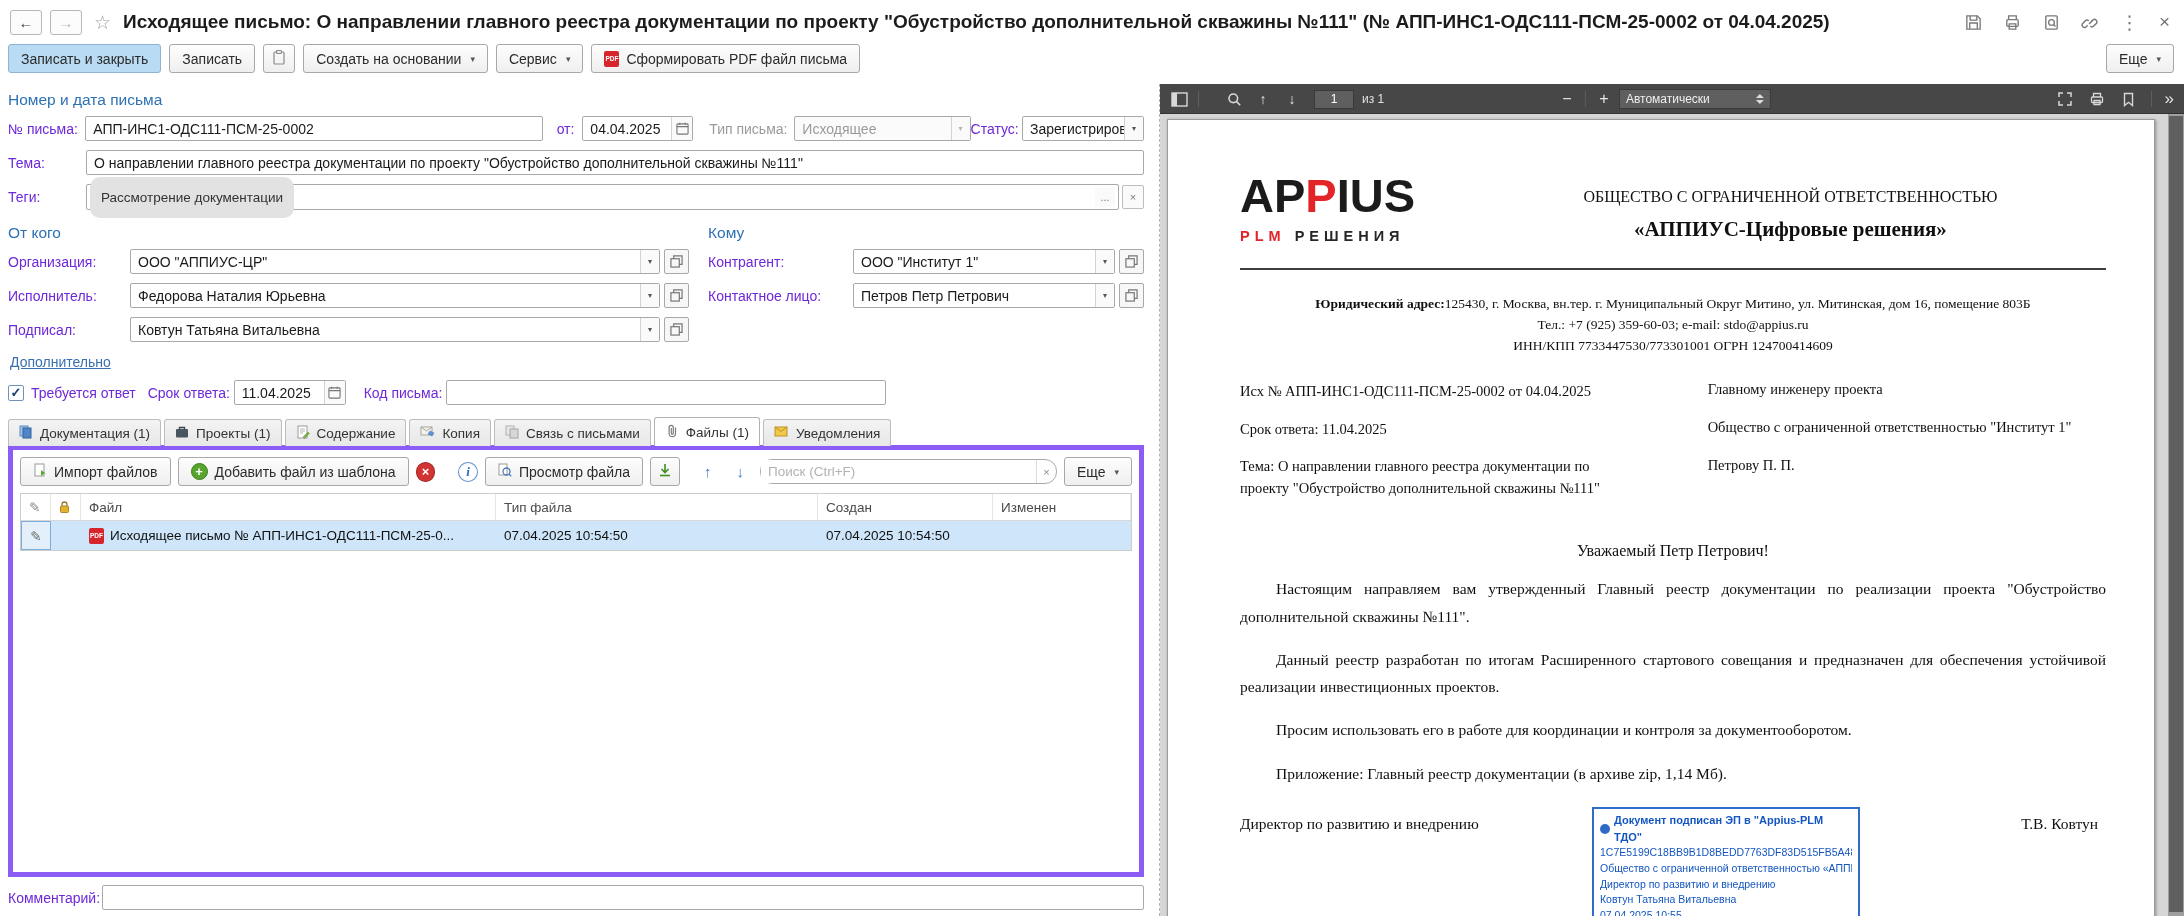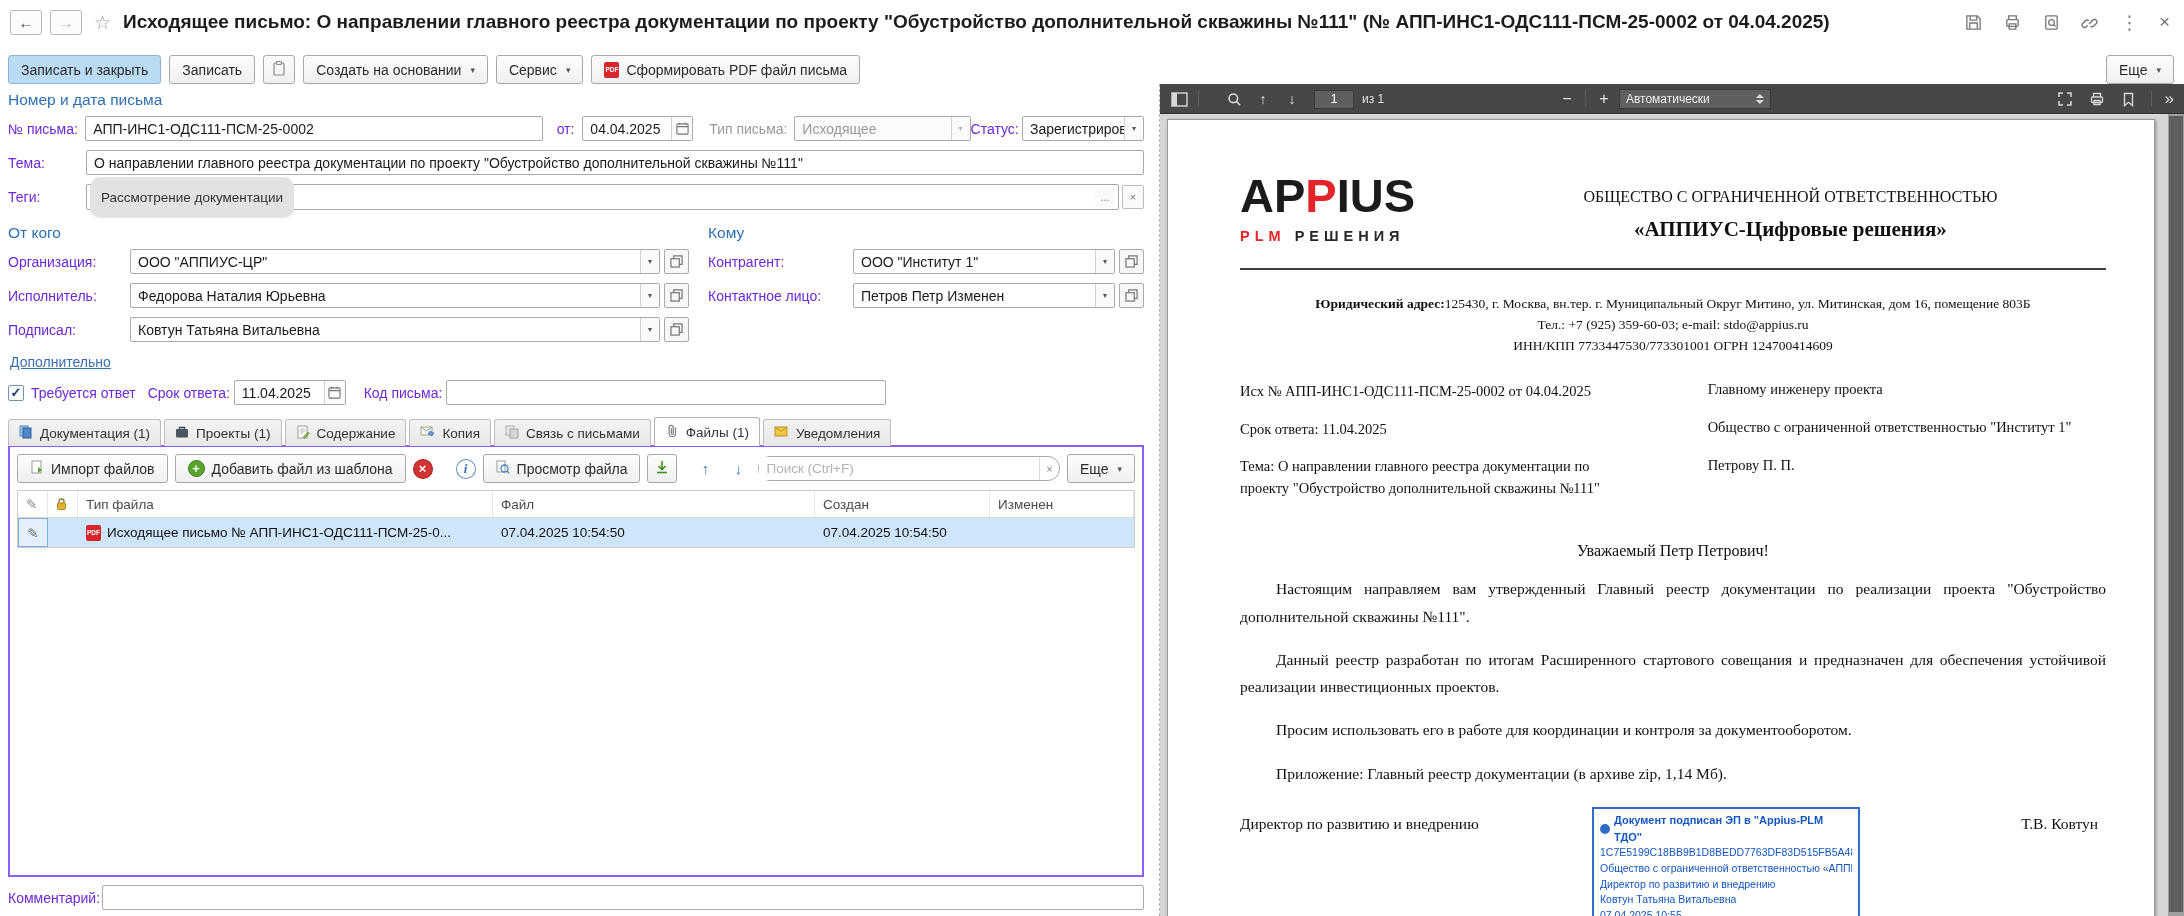--- a/index.html
+++ b/index.html
@@ -13,21 +13,21 @@
             display:flex; align-items:center; justify-content:center; font-size:15px; color:#444; }
   .navbtn.disabled { color:#b9b9b9; }
   .star { font-size:19px; color:#9a9a9a; margin:0 4px; }
   .wtitle { font-size:19px; font-weight:bold; color:#1c1c1c; white-space:nowrap; overflow:hidden; flex:1; }
   .witicons { display:flex; align-items:center; gap:20px; color:#777; }
   .witicons svg { display:block; }
   .dots { font-size:19px; color:#777; letter-spacing:0; }
   .wclose { font-size:19px; color:#777; }
 
   
-  .cmdrow { height:40px; display:flex; align-items:flex-end; gap:8px; padding:0 10px 0 8px; position:relative; }
+  .cmdrow { height:40px; display:flex; align-items:flex-start; gap:8px; padding:0 10px 0 8px; position:relative; }
   .btn { height:29px; border:1px solid #a8a8a8; border-radius:3px; background:linear-gradient(#fdfdfd,#efefef);
          padding:0 12px; font-size:14px; color:#2b2b2b; display:inline-flex; align-items:center; gap:7px; white-space:nowrap; }
   .btn .arr { font-size:9px; color:#555; margin-left:2px; }
   .btn.primary { background:#b9dbf4; border-color:#8db4d4; }
   .btn.iconbtn { padding:0 7px; }
   .cmd-more { position:absolute; right:10px; }
 
   
   .main { position:absolute; top:84px; left:0; right:0; bottom:0; display:flex; }
   .form-panel { width:1152px; padding:2px 8px 6px 8px; display:flex; flex-direction:column; background:#fff; }
@@ -65,21 +65,21 @@
   .addlink { color:#3a6fb0; text-decoration:underline; font-size:14px; margin:3px 0 10px 2px; align-self:flex-start; }
   .chk { width:16px; height:16px; border:1px solid #6e94bb; background:#fff; display:flex; align-items:center; justify-content:center;
          color:#173f77; font-size:13px; font-weight:bold; border-radius:2px; }
 
   
   .tabs { display:flex; align-items:flex-end; margin-top:2px; position:relative; z-index:2; }
   .tab { height:27px; background:linear-gradient(#f4f4f4,#e7e7e7); border:1px solid #bdbdbd; border-bottom:none;
          border-radius:3px 3px 0 0; margin-right:3px; padding:0 10px; display:flex; align-items:center; gap:7px;
          font-size:13.5px; color:#333; position:relative; top:1px; }
   .tab.active { background:#fff; height:29px; border-color:#b3b3b3; }
-  .tabpanel { border:2px solid #8b5cf6; background:#fff; flex:1; display:flex; flex-direction:column; padding:7px 7px 0 7px; margin-bottom:8px; }
+  .tabpanel { border:5px solid #8b5cf6; background:#fff; flex:1; display:flex; flex-direction:column; padding:7px 7px 0 7px; margin-bottom:8px; }
 
   .filebar { display:flex; align-items:center; gap:7px; margin-bottom:7px; }
   .ball { width:20px; height:20px; border-radius:50%; color:#fff; display:flex; align-items:center; justify-content:center;
           font-size:13px; font-weight:bold; }
   .ball.red { background:#d23333; border:1px solid #a82424; }
   .ball.blue { background:#fff; border:1px solid #5f8fd0; color:#2f6bc0; font-style:italic; font-family:"Liberation Serif",serif; }
   .searchwrap { margin-left:auto; width:302px; display:flex; border:1px solid #a9a9a9; border-radius:12px; height:25px; }
   .searchwrap input { flex:1; border:none; outline:none; font-size:13.5px; padding:0 7px; font-family:"Liberation Sans",sans-serif; }
   .searchwrap input::placeholder { color:#b3b3b3; }
   .searchclear { width:20px; display:flex; align-items:center; justify-content:center; color:#888; font-size:11px; border-left:1px solid #ddd; }
@@ -335,21 +335,21 @@
             <span class="sqbtn">
                 <svg width="13" height="13" viewBox="0 0 14 14" fill="none" stroke="#777" stroke-width="1.3">
                   <rect x="1" y="4" width="9" height="9"></rect>
                   <path d="M4 4V1h9v9h-3"></path>
                 </svg>
               </span>
           </div>
           <div class="frow">
             <label class="f lab-r">Контактное лицо:</label>
             <div class="combo" style="flex:1">
-              <span class="val">Петров Петр Изменен</span>
+              <span class="val">Петров Петр Петрович</span>
               <span class="drop">▾</span>
             </div>
             <span class="sqbtn">
                 <svg width="13" height="13" viewBox="0 0 14 14" fill="none" stroke="#777" stroke-width="1.3">
                   <rect x="1" y="4" width="9" height="9"></rect>
                   <path d="M4 4V1h9v9h-3"></path>
                 </svg>
               </span>
           </div>
         </div>
@@ -482,22 +482,22 @@
           <div class="throw">
             <div>
                 <span style="color:#8a8a8a">✎</span>
               </div>
             <div>
                 <svg width="11" height="13" viewBox="0 0 11 13">
                   <path d="M3 5V3.5a2.5 2.5 0 0 1 5 0V5" fill="none" stroke="#8f7a35" stroke-width="1.3"></path>
                   <rect x="1.5" y="5" width="8" height="6.5" rx="1" fill="#e3b32c" stroke="#a8862a"></rect>
                 </svg>
               </div>
+            <div>Файл</div>
             <div>Тип файла</div>
-            <div>Файл</div>
             <div>Создан</div>
             <div>Изменен</div>
           </div>
           <div class="tdrow">
             <div class="cell-sel">
                 <span style="color:#6b6b6b">✎</span>
               </div>
             <div></div>
             <div>
               <span class="pdficon">PDF</span>

